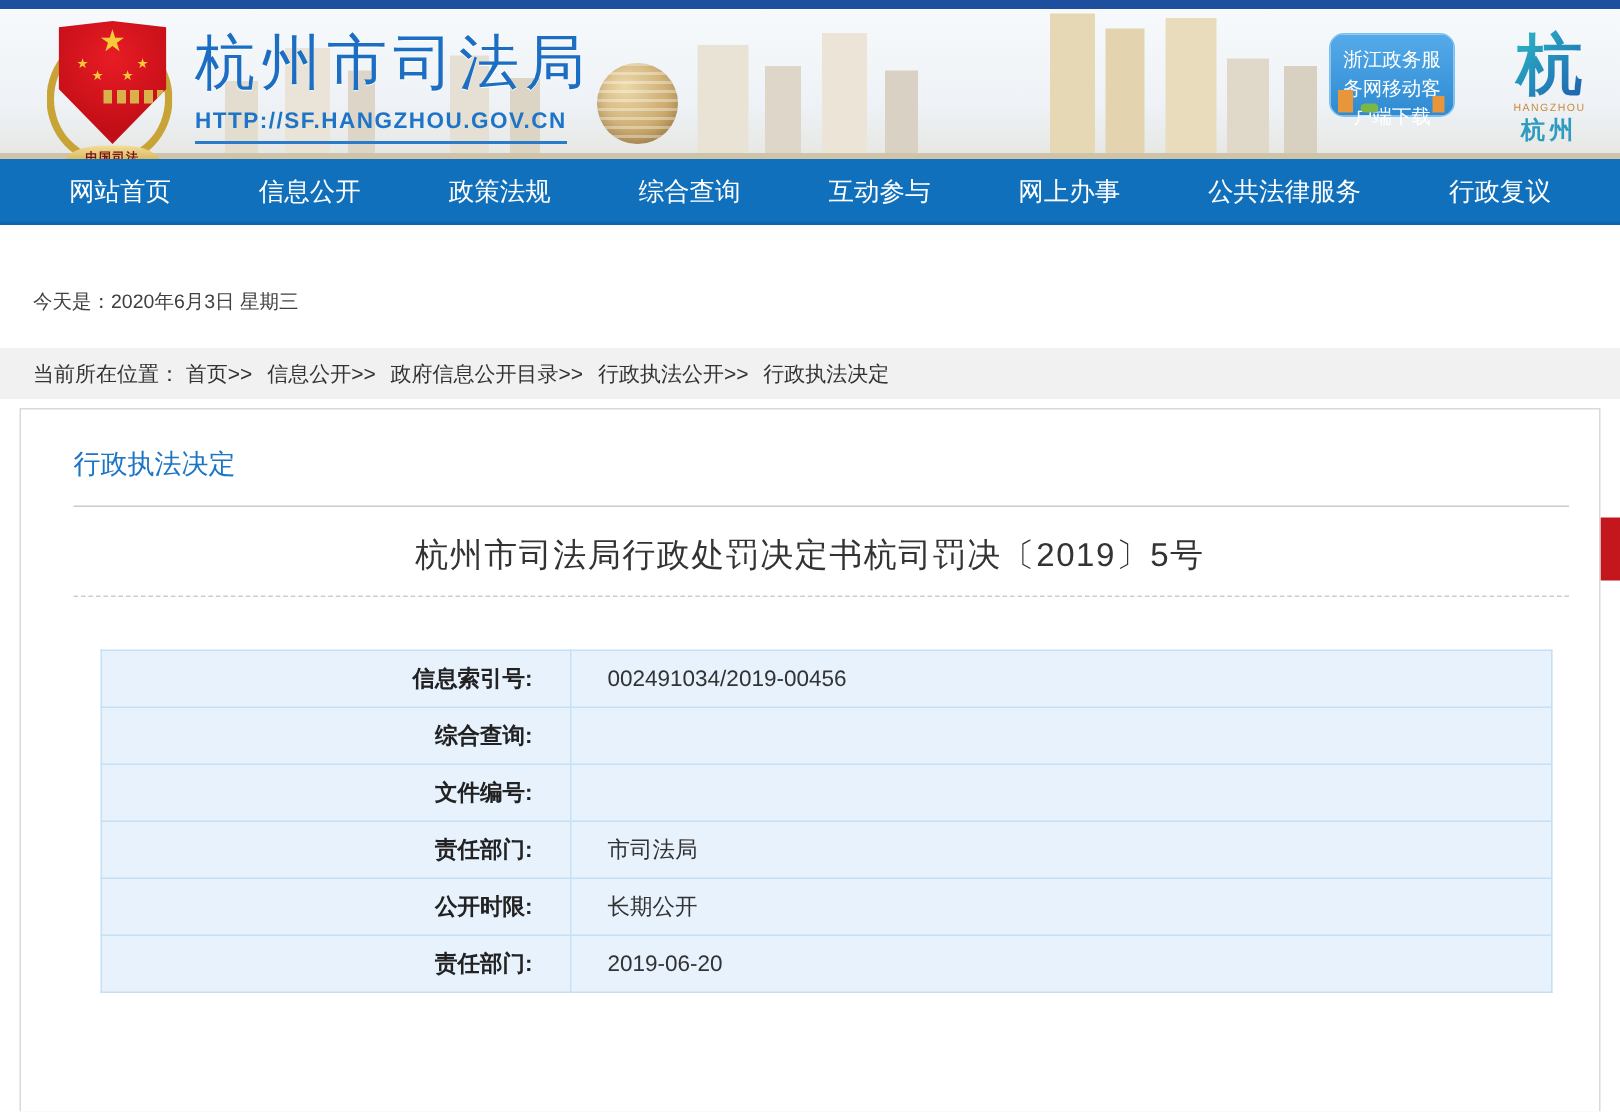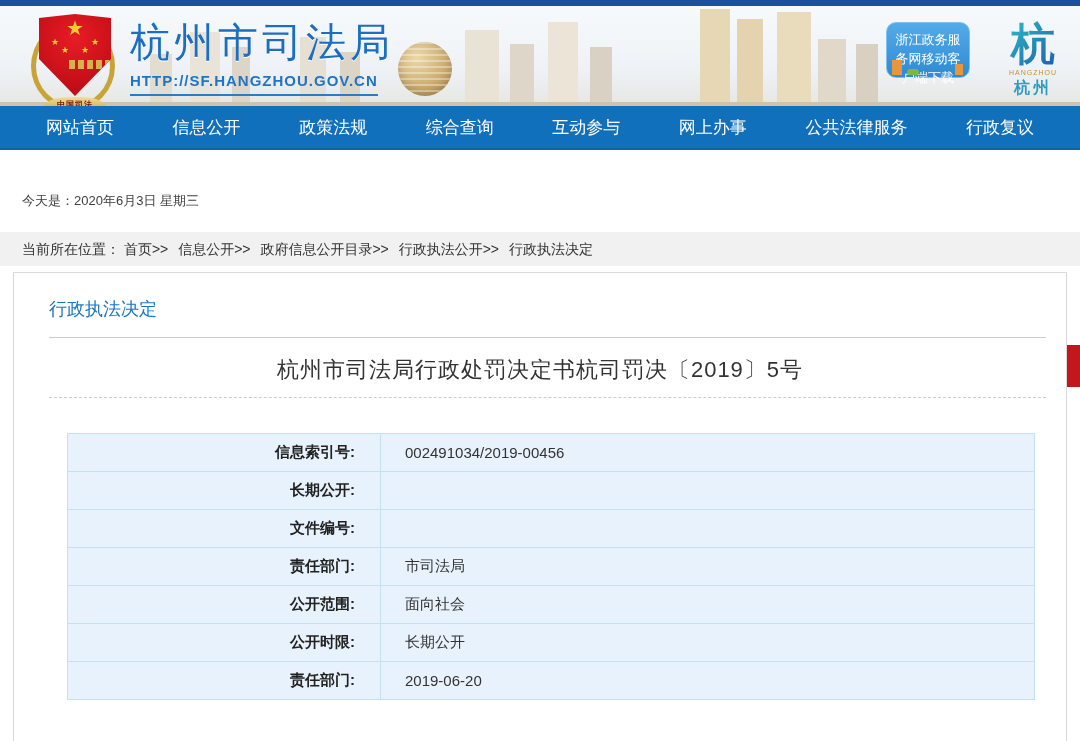--- a/index.html
+++ b/index.html
@@ -200,36 +200,32 @@
     <div class="doc-title">杭州市司法局行政处罚决定书杭司罚决〔2019〕5号</div>
     <div class="rule-dotted"></div>
 
     <table class="meta">
       <tbody>
         <tr>
           <td class="lbl">信息索引号:</td>
           <td class="val">002491034/2019-00456</td>
         </tr>
         <tr>
-          <td class="lbl">长期公开:</td>
+          <td class="lbl">综合查询:</td>
           <td class="val"></td>
         </tr>
         <tr>
           <td class="lbl">文件编号:</td>
           <td class="val"></td>
         </tr>
         <tr>
           <td class="lbl">责任部门:</td>
           <td class="val">市司法局</td>
         </tr>
         <tr>
-          <td class="lbl">公开范围:</td>
-          <td class="val">面向社会</td>
-        </tr>
-        <tr>
           <td class="lbl">公开时限:</td>
           <td class="val">长期公开</td>
         </tr>
         <tr>
           <td class="lbl">责任部门:</td>
           <td class="val">2019-06-20</td>
         </tr>
       </tbody>
     </table>
   </div>

